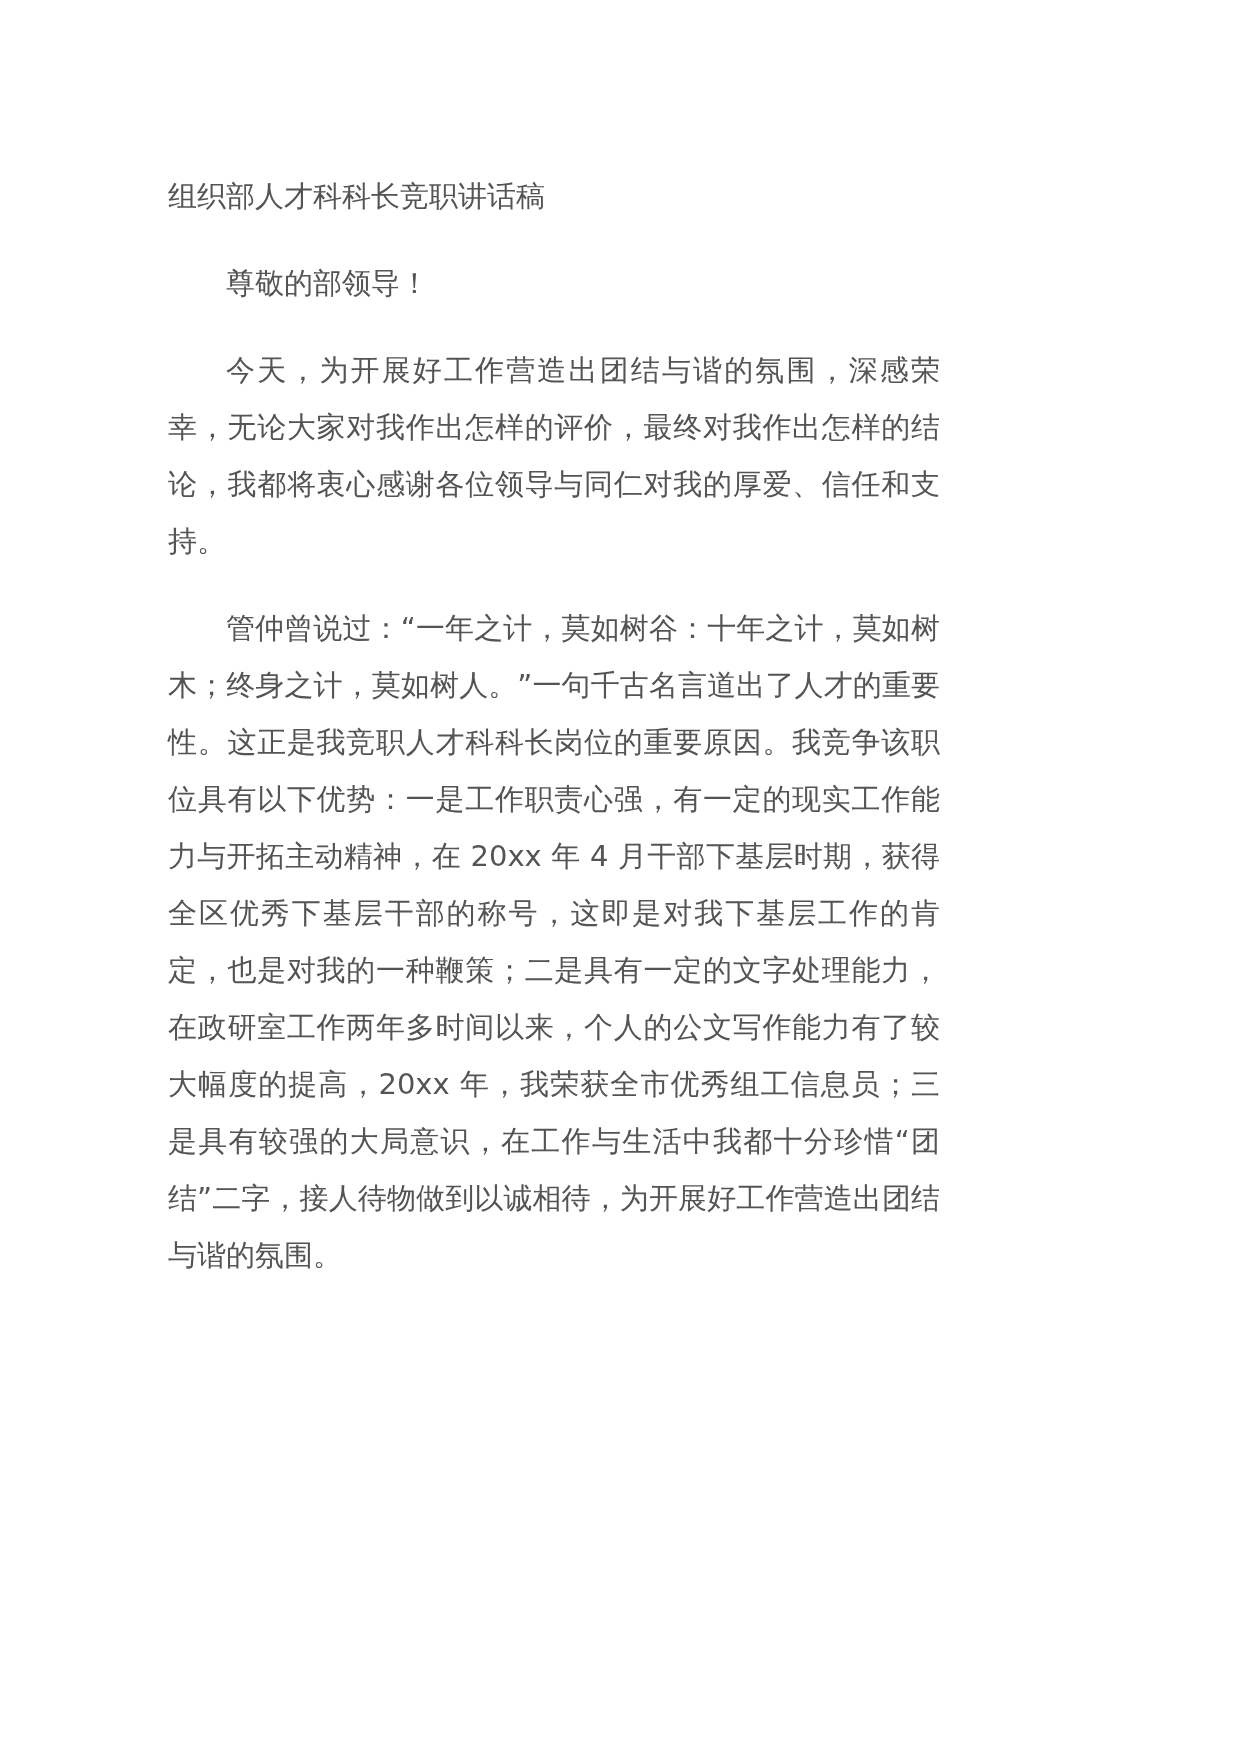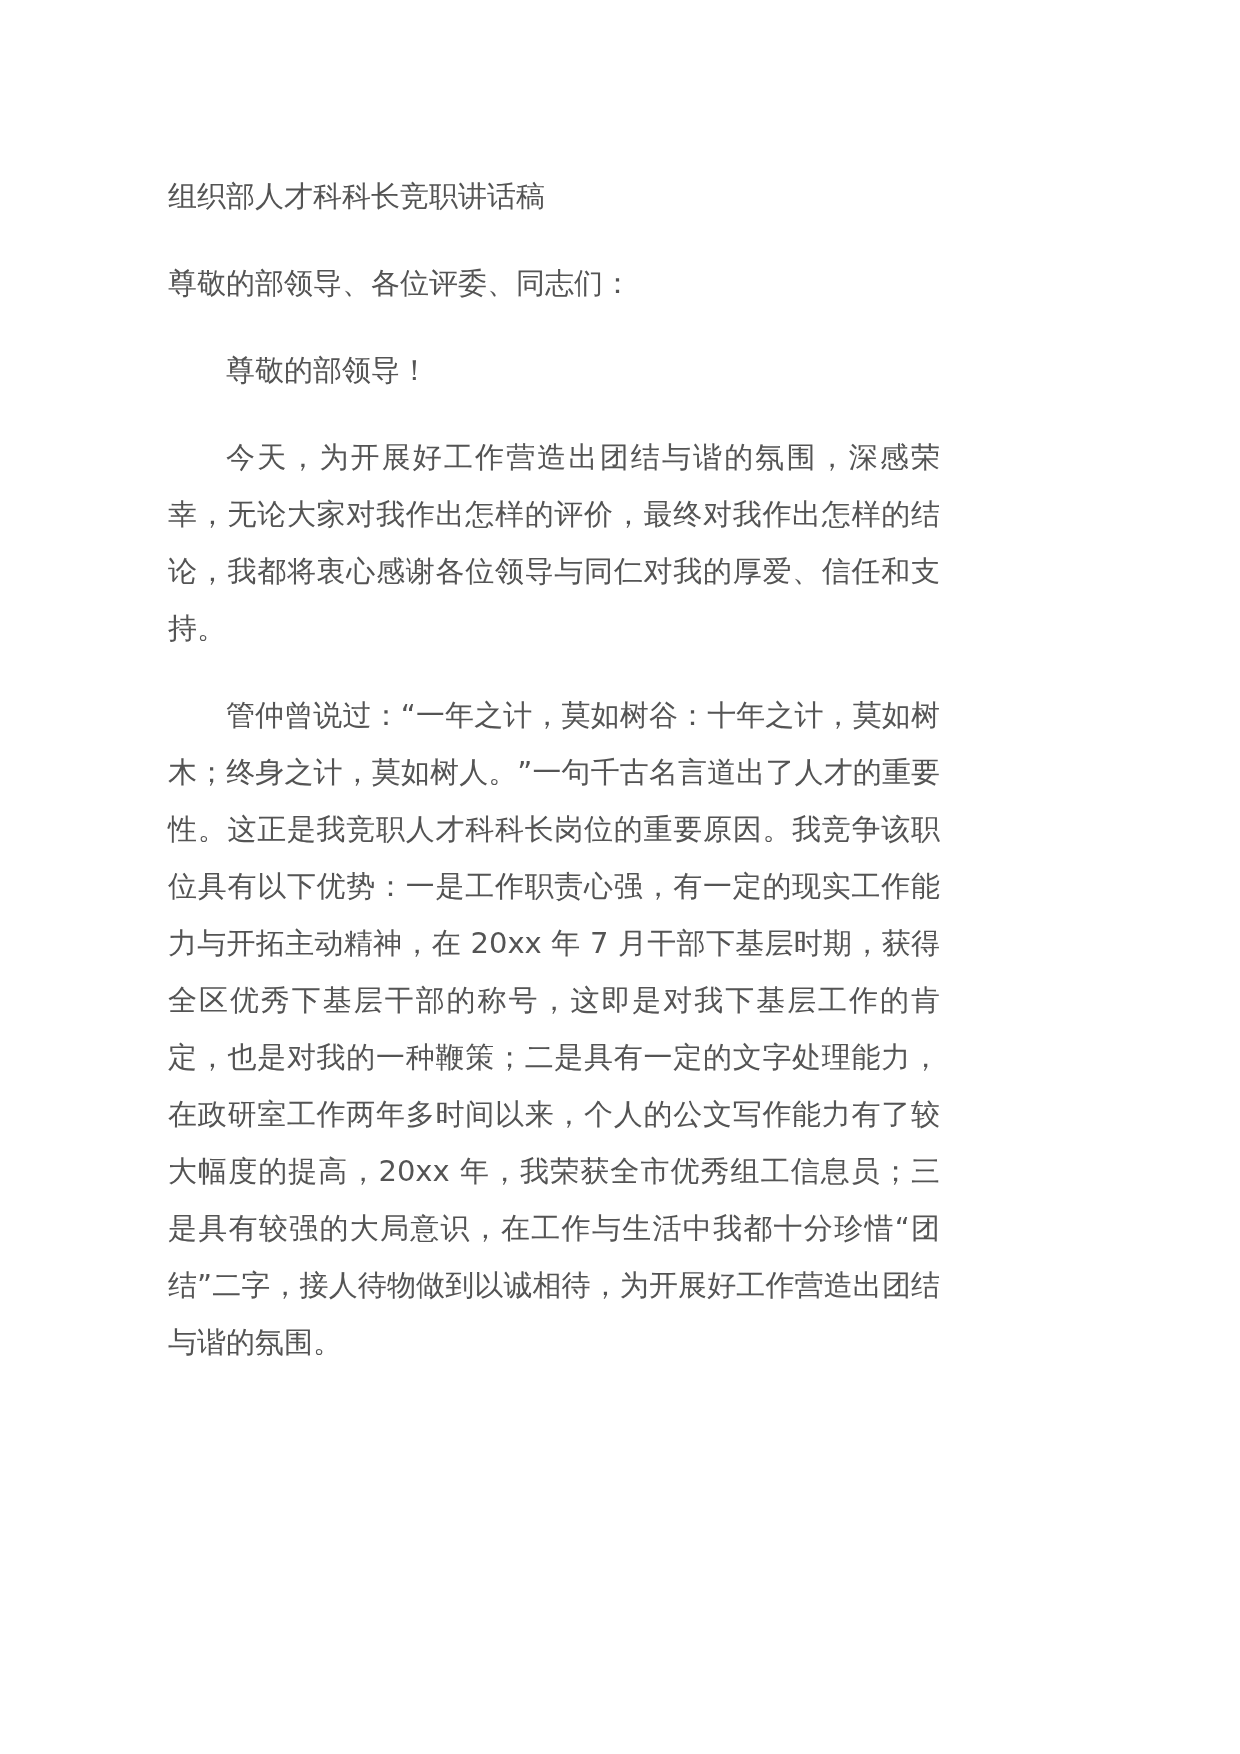--- a/index.html
+++ b/index.html
@@ -34,20 +34,19 @@
   .justify {
     text-align: justify;
   }
 </style>
 </head>
 <body>
 
 <div class="page">
   <h1 class="doc-title">组织部人才科科长竞职讲话稿</h1>
 
-  <p class="para">尊敬的部领导、各位评委、同志们：</p>
 
   <p class="para indent">尊敬的部领导！</p>
 
   <p class="para indent justify">今天，为开展好工作营造出团结与谐的氛围，深感荣幸，无论大家对我作出怎样的评价，最终对我作出怎样的结论，我都将衷心感谢各位领导与同仁对我的厚爱、信任和支持。</p>
 
-  <p class="para indent justify">管仲曾说过：“一年之计，莫如树谷：十年之计，莫如树木；终身之计，莫如树人。”一句千古名言道出了人才的重要性。这正是我竞职人才科科长岗位的重要原因。我竞争该职位具有以下优势：一是工作职责心强，有一定的现实工作能力与开拓主动精神，在 20xx 年 7 月干部下基层时期，获得全区优秀下基层干部的称号，这即是对我下基层工作的肯定，也是对我的一种鞭策；二是具有一定的文字处理能力，在政研室工作两年多时间以来，个人的公文写作能力有了较大幅度的提高，20xx 年，我荣获全市优秀组工信息员；三是具有较强的大局意识，在工作与生活中我都十分珍惜“团结”二字，接人待物做到以诚相待，为开展好工作营造出团结与谐的氛围。</p>
+  <p class="para indent justify">管仲曾说过：“一年之计，莫如树谷：十年之计，莫如树木；终身之计，莫如树人。”一句千古名言道出了人才的重要性。这正是我竞职人才科科长岗位的重要原因。我竞争该职位具有以下优势：一是工作职责心强，有一定的现实工作能力与开拓主动精神，在 20xx 年 4 月干部下基层时期，获得全区优秀下基层干部的称号，这即是对我下基层工作的肯定，也是对我的一种鞭策；二是具有一定的文字处理能力，在政研室工作两年多时间以来，个人的公文写作能力有了较大幅度的提高，20xx 年，我荣获全市优秀组工信息员；三是具有较强的大局意识，在工作与生活中我都十分珍惜“团结”二字，接人待物做到以诚相待，为开展好工作营造出团结与谐的氛围。</p>
 </div>
 
 </body></html>

